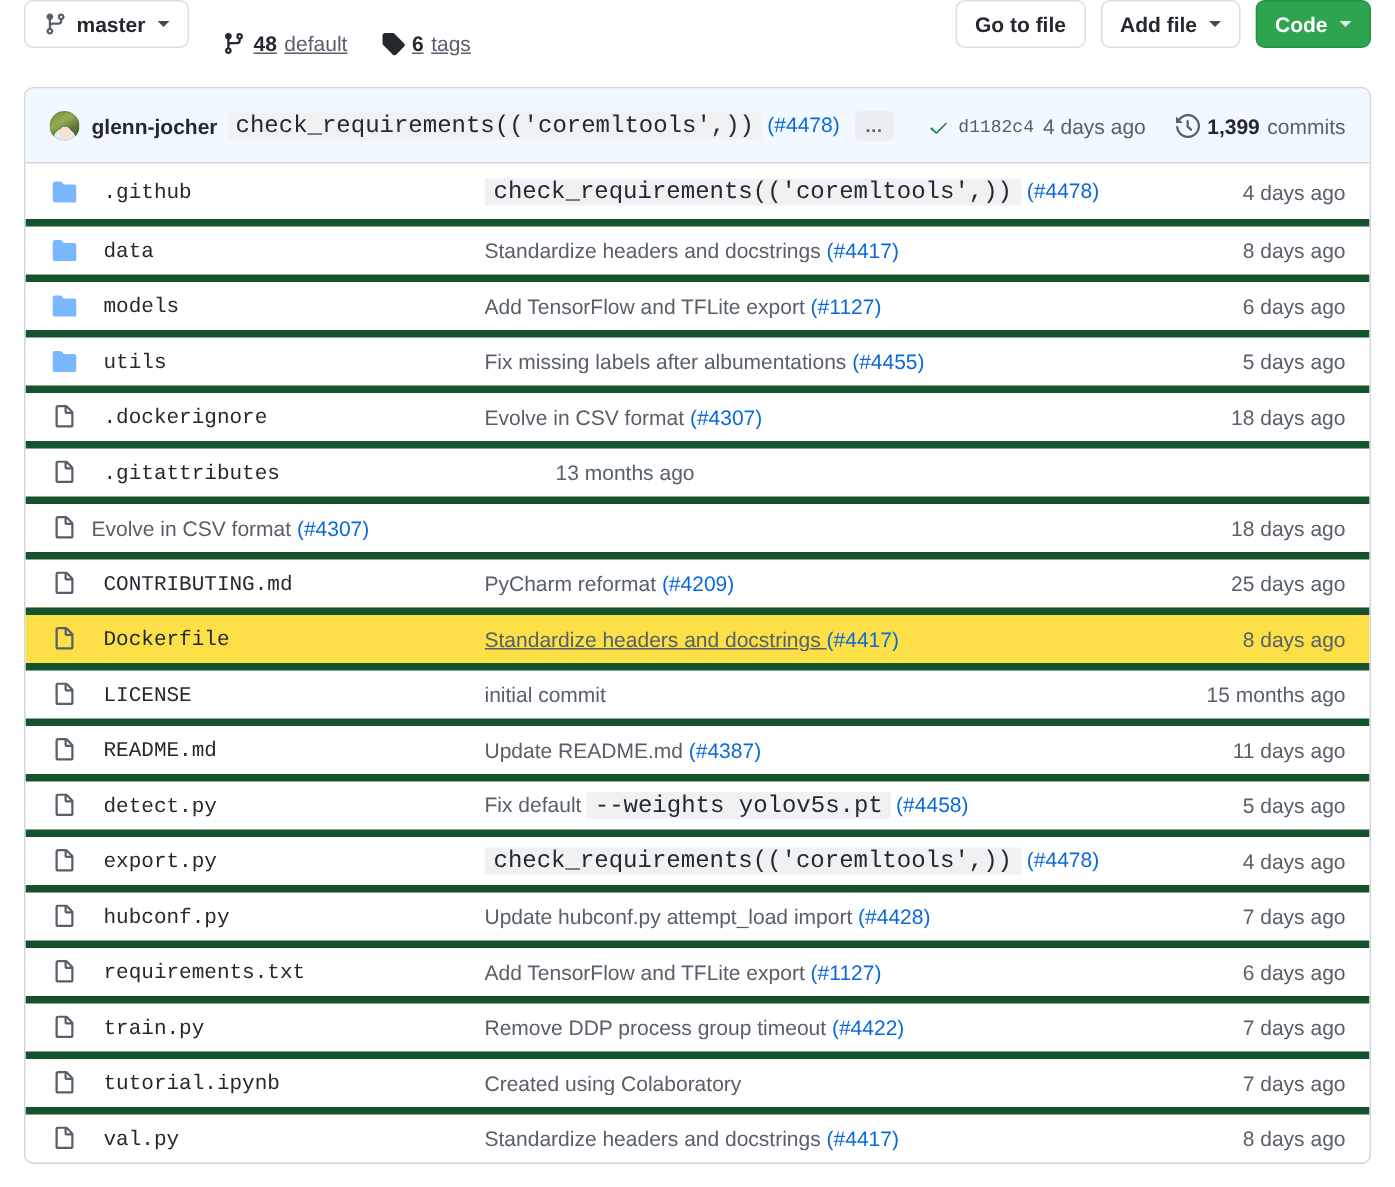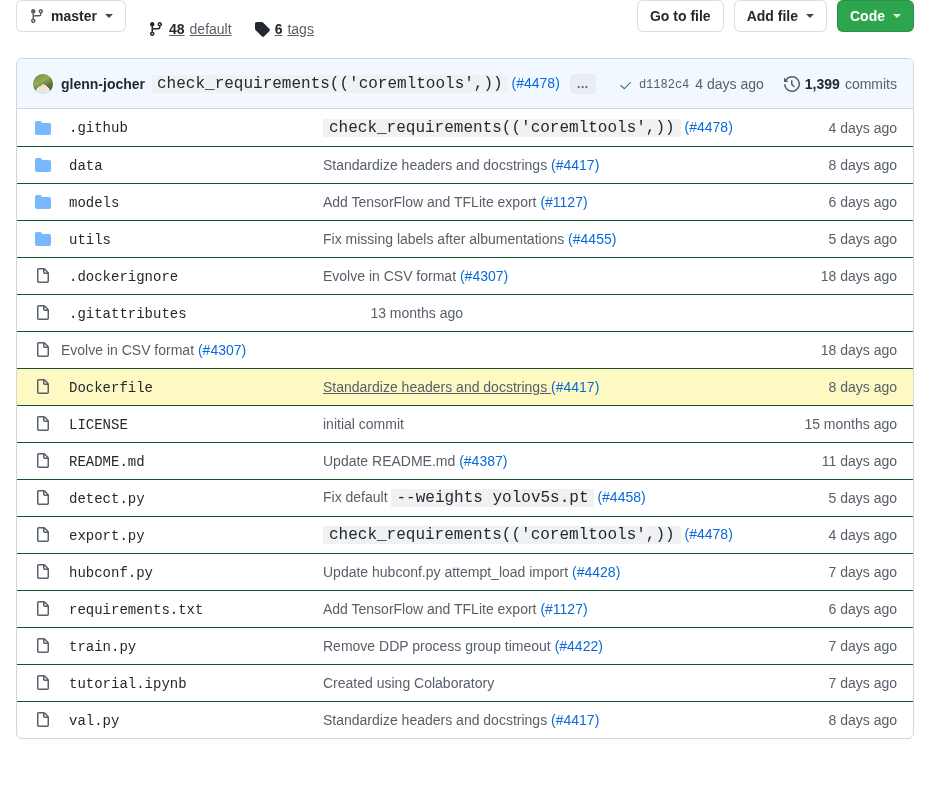--- a/index.html
+++ b/index.html
@@ -167,25 +167,25 @@
     cursor: pointer;
   }
   .commits-count b { color: #24292f; font-weight: 600; }
 
   
   .row {
     display: flex;
     align-items: center;
     height: 37px;
     padding: 0 16px;
-    border-top: 1px solid #14532d;
+    border-top: 5px solid #14532d;
     font-size: 14px;
   }
   .row:first-of-type { border-top: 0; }
-  .row.hovered { background: #fef9c3; }
+  .row.hovered { background: #fde047; }
   .row .icon-cell {
     flex: none;
     width: 28px;
     display: flex;
     align-items: center;
     justify-content: flex-start;
     padding-left: 2px;
   }
   .row .name-cell {
     flex: none;
@@ -374,20 +374,30 @@
       </div>
       <div class="row">
         <div class="icon-cell">
           <svg width="16" height="16" viewBox="0 0 16 16" fill="#57606a" aria-hidden="true">
             <path d="M3.75 1.5a.25.25 0 00-.25.25v11.5c0 .138.112.25.25.25h8.5a.25.25 0 00.25-.25V6H9.75A1.75 1.75 0 018 4.25V1.5H3.75zm5.75.56v2.19c0 .138.112.25.25.25h2.19L9.5 2.06zM2 1.75C2 .784 2.784 0 3.75 0h5.086c.464 0 .909.184 1.237.513l3.414 3.414c.329.328.513.773.513 1.237v8.086A1.75 1.75 0 0112.25 15h-8.5A1.75 1.75 0 012 13.25V1.75z"></path>
           </svg>
         </div>
         <div class="msg-cell"><span class="msg">Evolve in CSV format </span> <span class="pr">(#4307)</span></div>
         <div class="time-cell">18 days ago</div>
       </div>
+      <div class="row">
+        <div class="icon-cell">
+          <svg width="16" height="16" viewBox="0 0 16 16" fill="#57606a" aria-hidden="true">
+            <path d="M3.75 1.5a.25.25 0 00-.25.25v11.5c0 .138.112.25.25.25h8.5a.25.25 0 00.25-.25V6H9.75A1.75 1.75 0 018 4.25V1.5H3.75zm5.75.56v2.19c0 .138.112.25.25.25h2.19L9.5 2.06zM2 1.75C2 .784 2.784 0 3.75 0h5.086c.464 0 .909.184 1.237.513l3.414 3.414c.329.328.513.773.513 1.237v8.086A1.75 1.75 0 0112.25 15h-8.5A1.75 1.75 0 012 13.25V1.75z"></path>
+          </svg>
+        </div>
+        <div class="name-cell"><a>CONTRIBUTING.md</a></div>
+        <div class="msg-cell"><span class="msg">PyCharm reformat </span> <span class="pr">(#4209)</span></div>
+        <div class="time-cell">25 days ago</div>
+      </div>
       <div class="row hovered">
         <div class="icon-cell">
           <svg width="16" height="16" viewBox="0 0 16 16" fill="#57606a" aria-hidden="true">
             <path d="M3.75 1.5a.25.25 0 00-.25.25v11.5c0 .138.112.25.25.25h8.5a.25.25 0 00.25-.25V6H9.75A1.75 1.75 0 018 4.25V1.5H3.75zm5.75.56v2.19c0 .138.112.25.25.25h2.19L9.5 2.06zM2 1.75C2 .784 2.784 0 3.75 0h5.086c.464 0 .909.184 1.237.513l3.414 3.414c.329.328.513.773.513 1.237v8.086A1.75 1.75 0 0112.25 15h-8.5A1.75 1.75 0 012 13.25V1.75z"></path>
           </svg>
         </div>
         <div class="name-cell"><a>Dockerfile</a></div>
         <div class="msg-cell"><span class="msg">Standardize headers and docstrings </span> <span class="pr">(#4417)</span></div>
         <div class="time-cell">8 days ago</div>
       </div>

